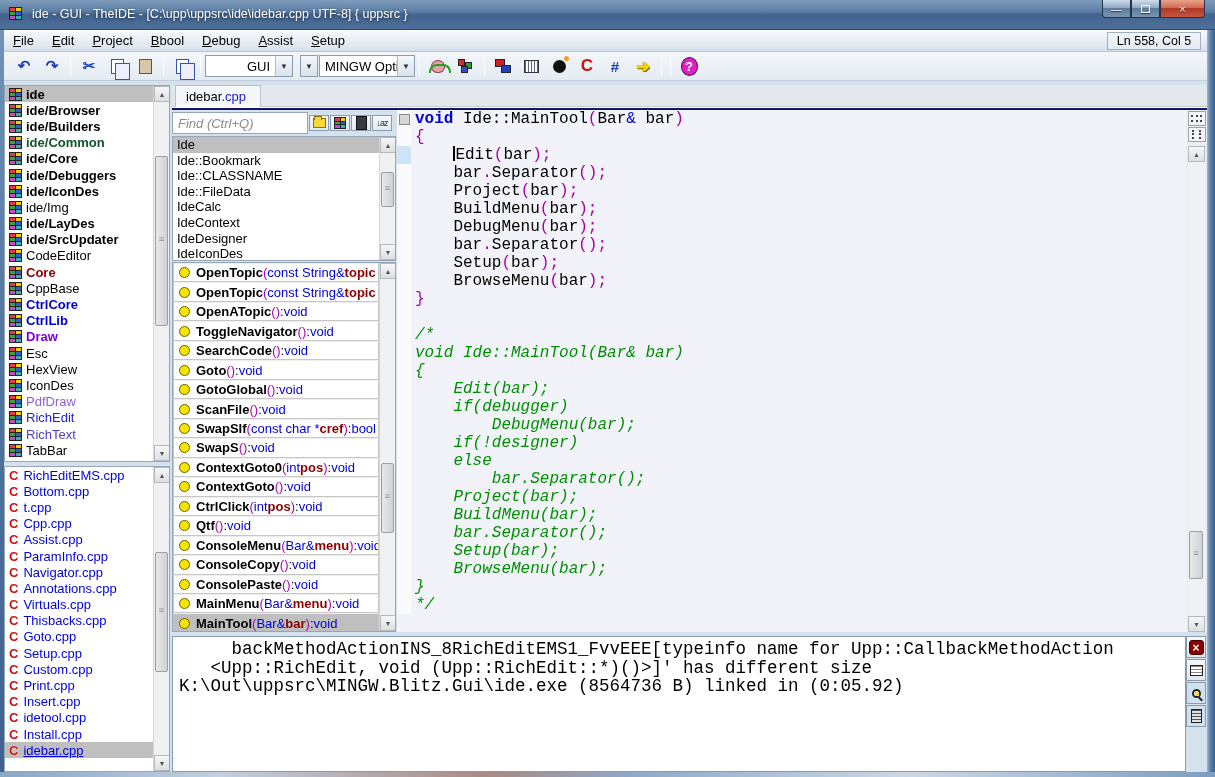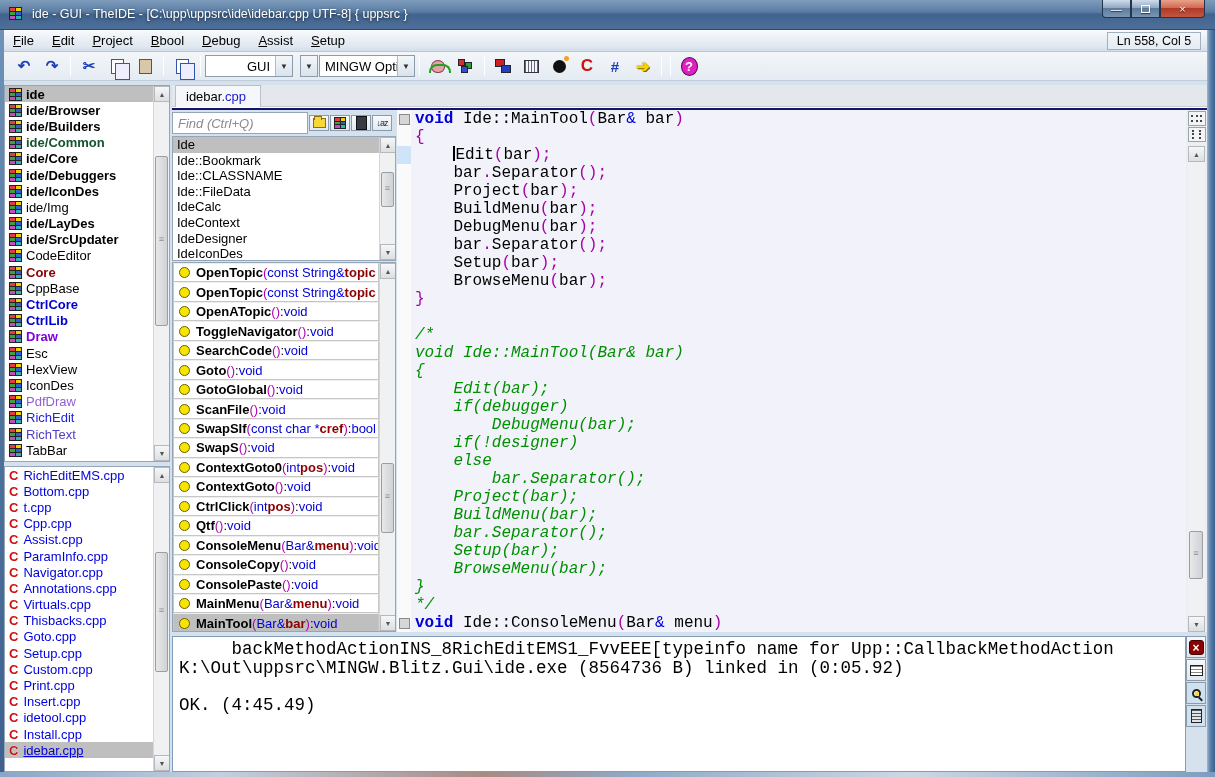--- a/index.html
+++ b/index.html
@@ -858,41 +858,40 @@
       <div class="code-line"><div class="cl-margin"></div><div class="cl-text"><span class="sc">    if(!designer)</span></div></div>
       <div class="code-line"><div class="cl-margin"></div><div class="cl-text"><span class="sc">    else</span></div></div>
       <div class="code-line"><div class="cl-margin"></div><div class="cl-text"><span class="sc">        bar.Separator();</span></div></div>
       <div class="code-line"><div class="cl-margin"></div><div class="cl-text"><span class="sc">    Project(bar);</span></div></div>
       <div class="code-line"><div class="cl-margin"></div><div class="cl-text"><span class="sc">    BuildMenu(bar);</span></div></div>
       <div class="code-line"><div class="cl-margin"></div><div class="cl-text"><span class="sc">    bar.Separator();</span></div></div>
       <div class="code-line"><div class="cl-margin"></div><div class="cl-text"><span class="sc">    Setup(bar);</span></div></div>
       <div class="code-line"><div class="cl-margin"></div><div class="cl-text"><span class="sc">    BrowseMenu(bar);</span></div></div>
       <div class="code-line"><div class="cl-margin"></div><div class="cl-text"><span class="sc">}</span></div></div>
       <div class="code-line"><div class="cl-margin"></div><div class="cl-text"><span class="sc">*/</span></div></div>
-      <div class="code-line"><div class="cl-margin sq"></div><div class="cl-text"><span class="sk">void</span><span class="si"> Ide::ConsoleMenu</span><span class="sp">(</span><span class="si">Bar</span><span class="so">&amp;</span><span class="si"> menu</span><span class="sp">)</span></div></div>
     </div>
   <div id="editor-right">
     <div class="ed-mini">
         <span class="dots-h"></span>
       </div>
     <div class="ed-mini">
         <span class="dots-v"></span>
       </div>
     <div id="editor-sb">
       <div class="sb-arr" style="top:0;width:17px">▲</div>
       <div class="sb-thumb" style="top:385px;height:48px;width:14px"></div>
       <div class="sb-arr" style="bottom:0;width:17px">▼</div>
     </div>
   </div>
 
   <div id="console">
       <div class="con-line">     backMethodActionINS_8RichEditEMS1_FvvEEE[typeinfo name for Upp::CallbackMethodAction</div>
+      <div class="con-line">   &lt;Upp::RichEdit, void (Upp::RichEdit::*)()&gt;]' has different size</div>
       <div class="con-line">K:\Out\uppsrc\MINGW.Blitz.Gui\ide.exe (8564736 B) linked in (0:05.92)</div>
       <div class="con-line"></div>
-      <div class="con-line">OK. (4:45.49)</div>
     </div>
   <div id="console-btns">
     <div class="con-btn">
         <span class="xglyph">×</span>
       </div>
     <div class="con-btn">
         <span class="conicon"></span>
       </div>
     <div class="con-btn blue">
         <span class="mag"></span>

